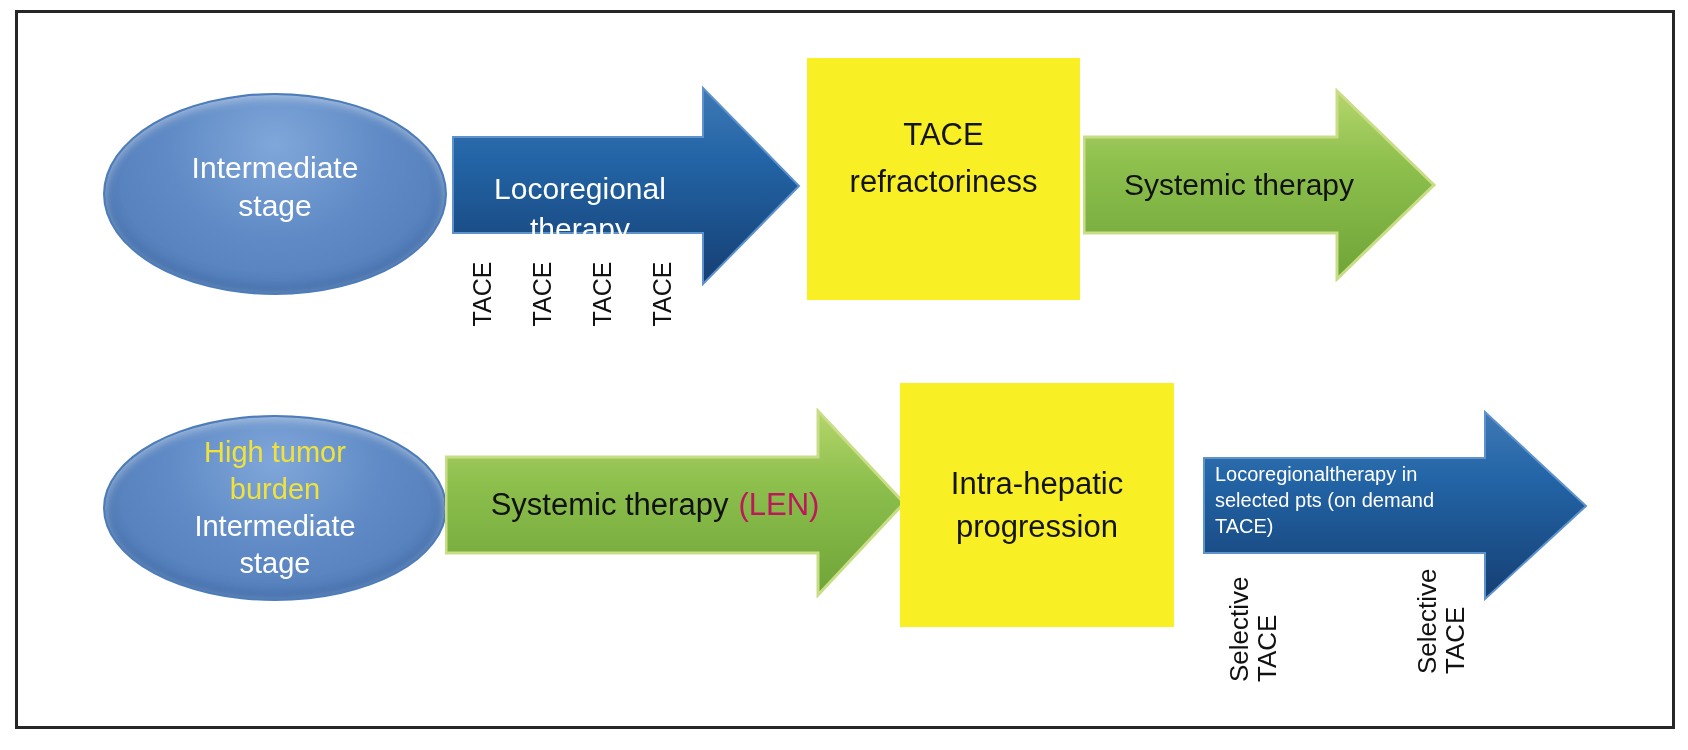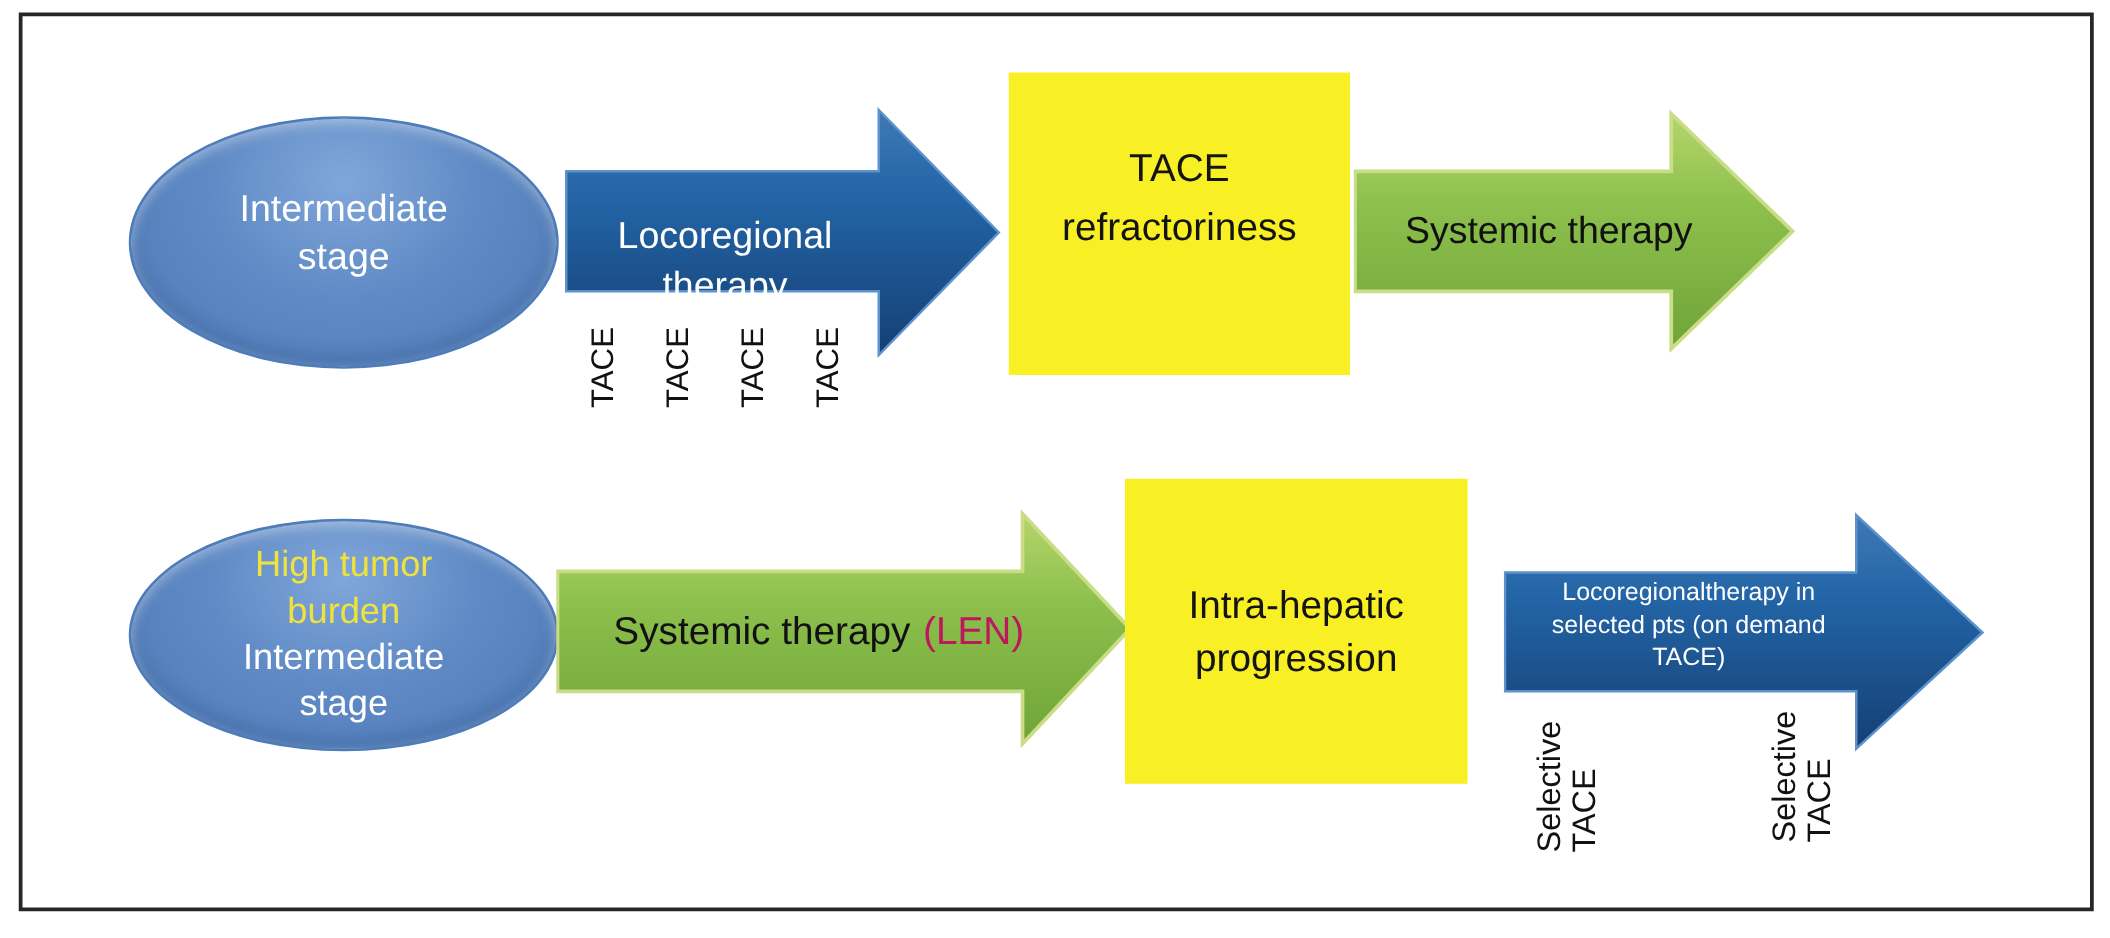--- a/index.html
+++ b/index.html
@@ -31,21 +31,21 @@
   .arrow-label{
     position:absolute; display:flex; flex-direction:column;
     align-items:center; justify-content:center; text-align:center;
   }
   .arrow-label.big{ font-size:30px; line-height:40px; }
   .white-label{ color:#ffffff;margin-top:24px; }
   .black-label{ color:#111111; }
   .len-red{ color:#be185d; }
   .small-white{
     position:absolute; color:#ffffff; font-size:20px; line-height:26px;
-    text-align:center;
+    text-align:left;
   }
 
   
   .ybox{
     position:absolute; background:#f8f025;
     display:flex; flex-direction:column; align-items:center; justify-content:center;
     text-align:center; color:#141414; box-sizing:border-box;
   }
   .ybox-top{ left:807px; top:58px; width:273px; height:242px; padding-bottom:42px; }
   .ybox-bottom{ left:900px; top:383px; width:274px; height:244px; }

